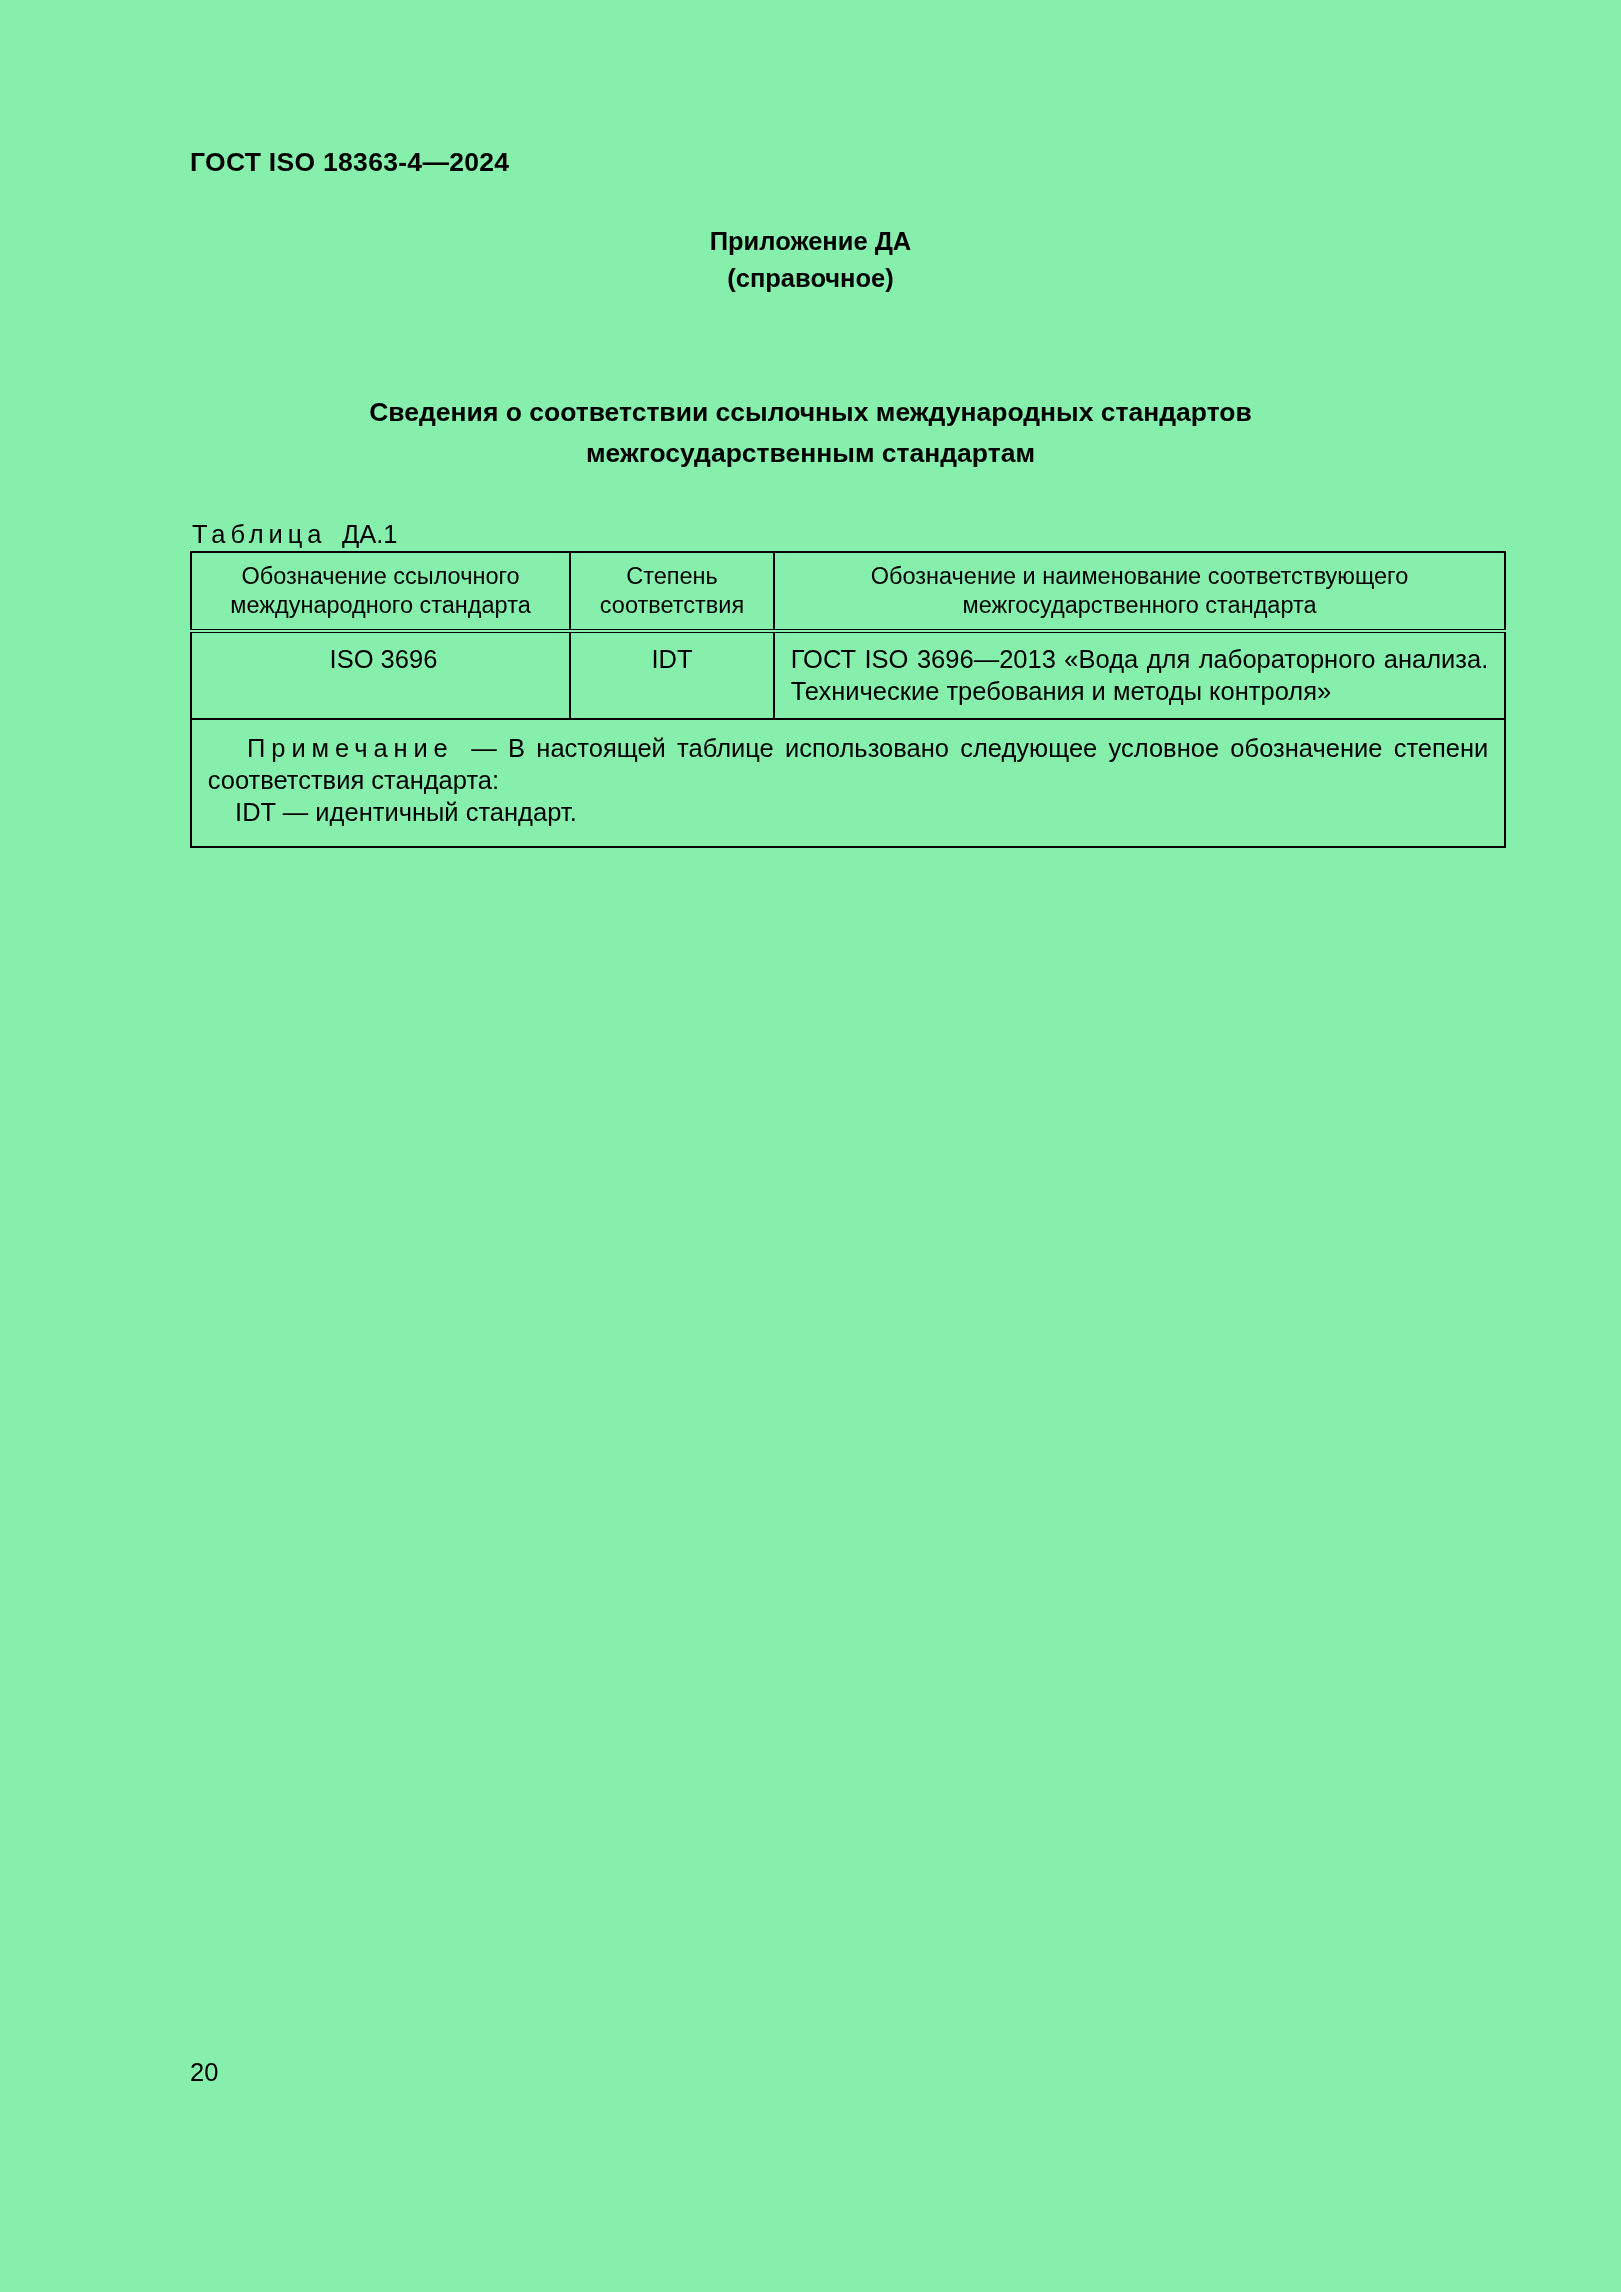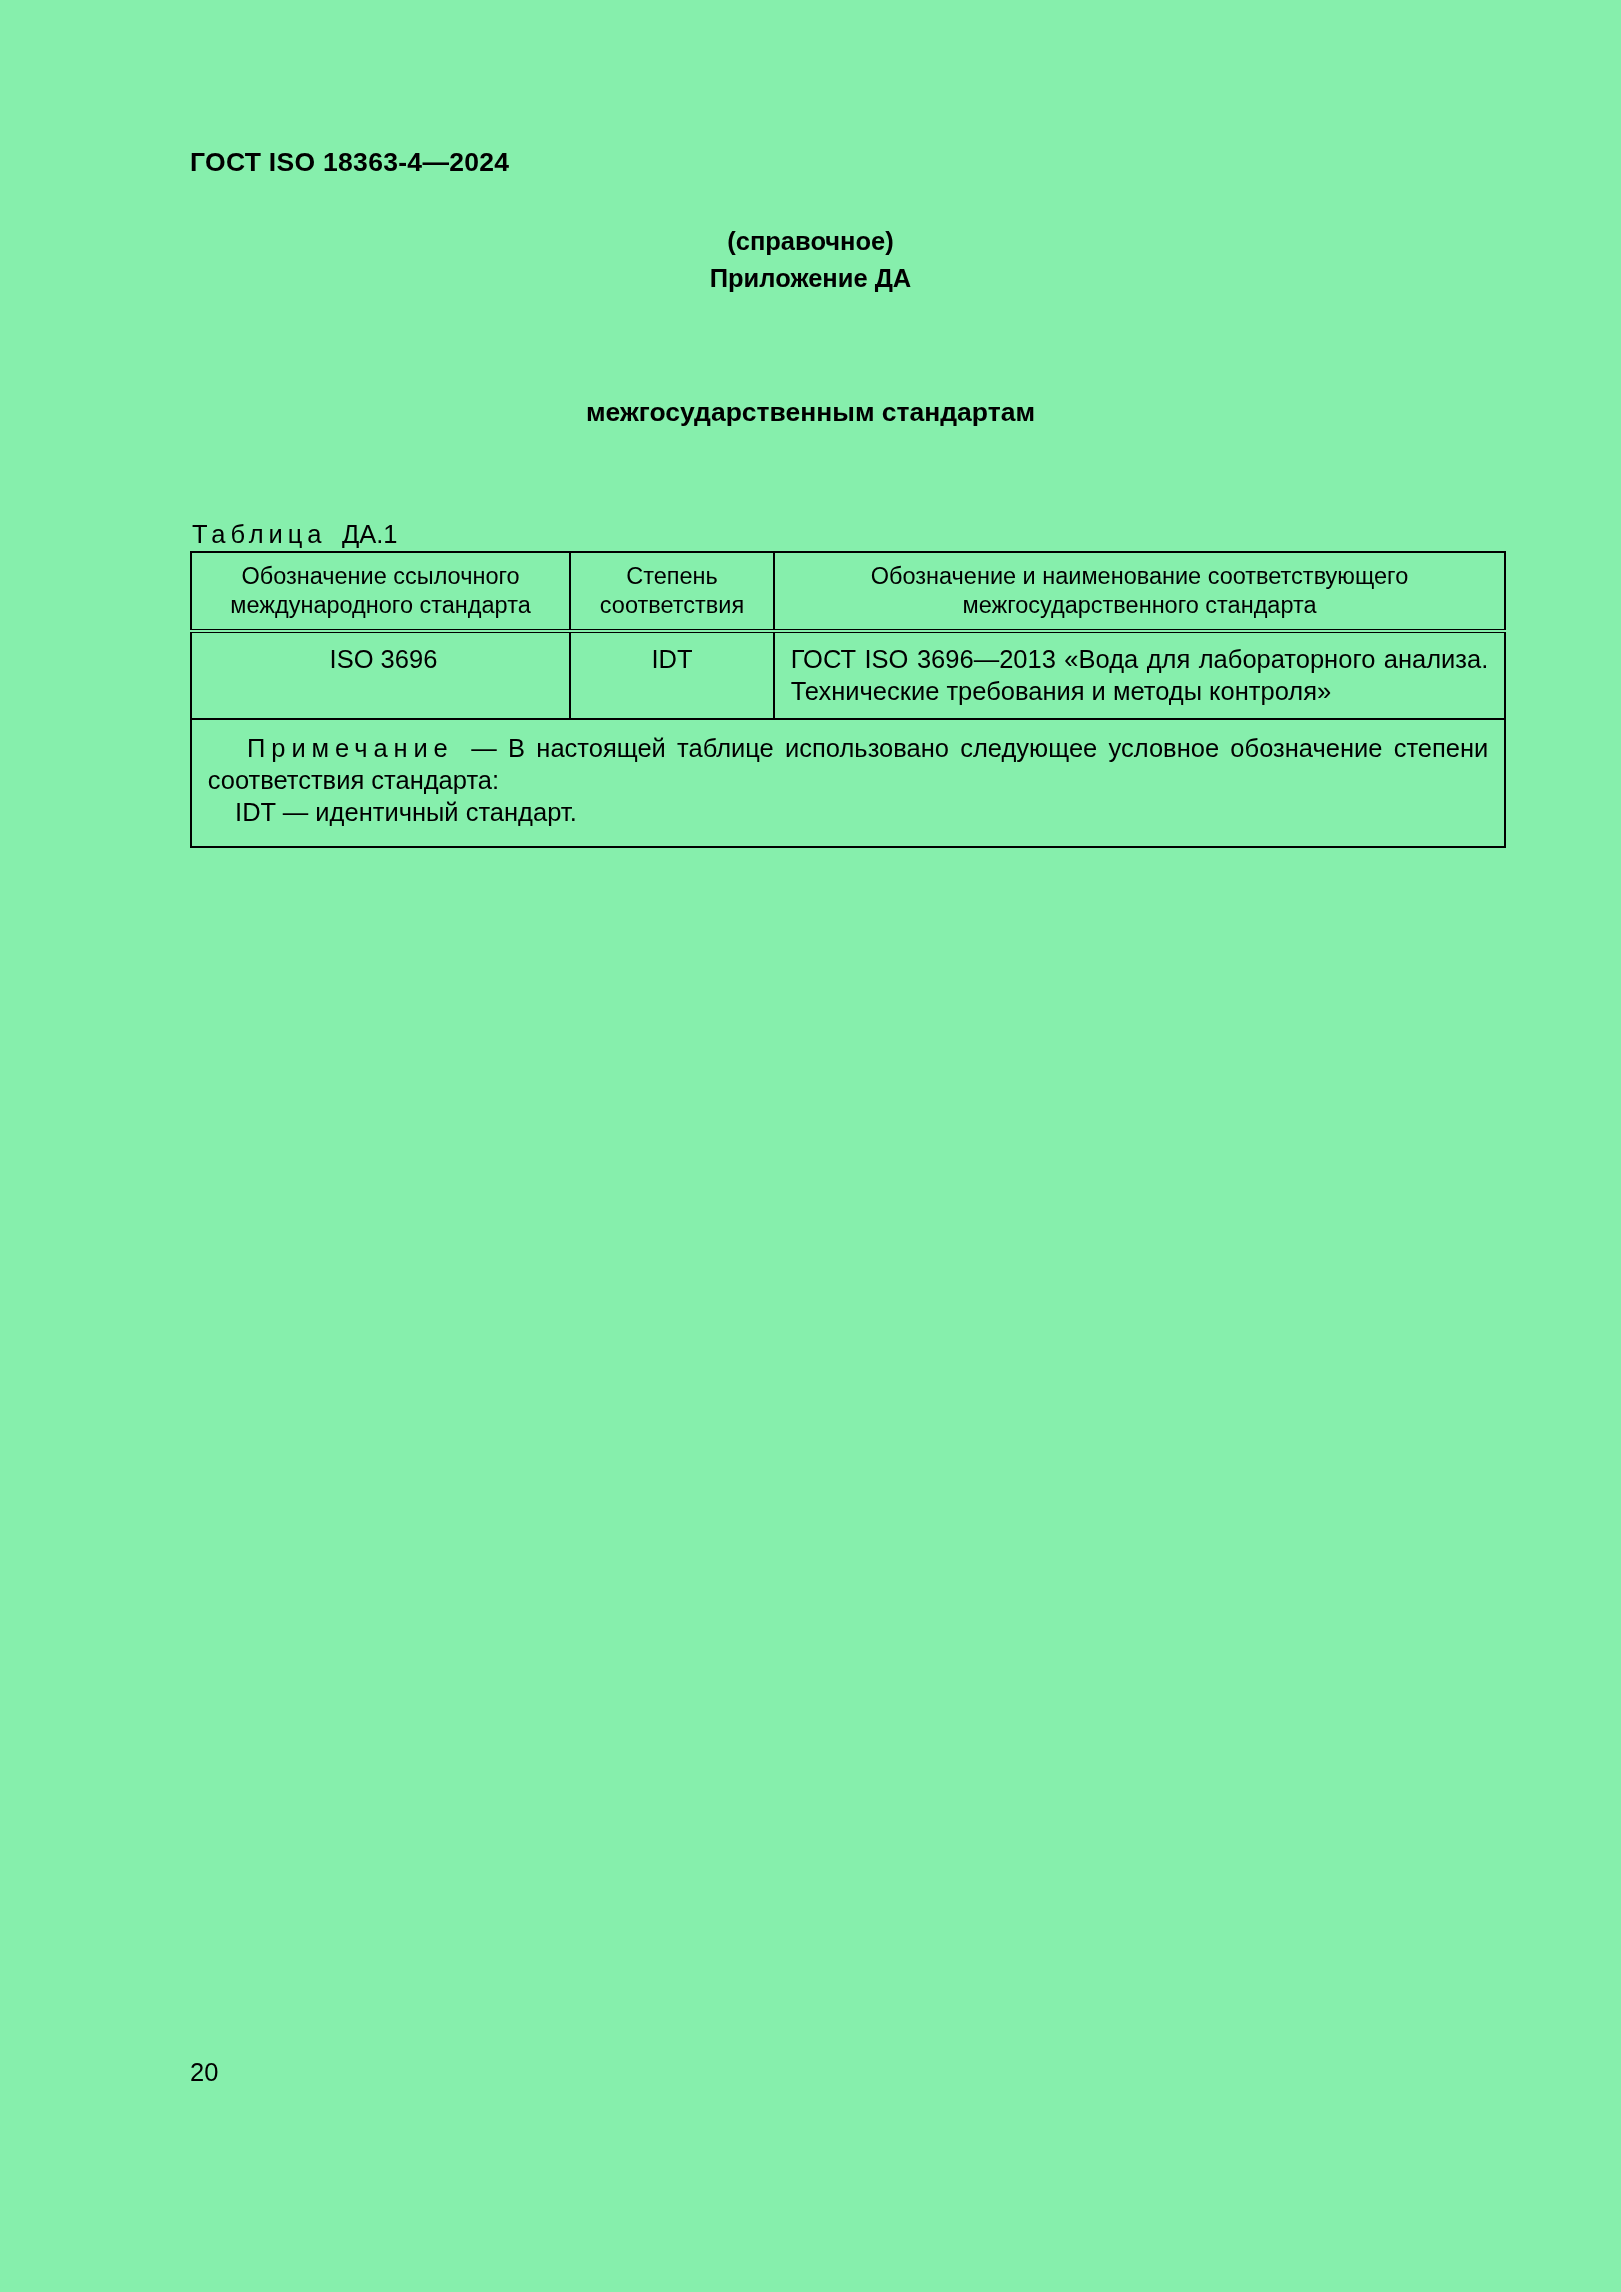--- a/index.html
+++ b/index.html
@@ -96,25 +96,26 @@
   }
 </style>
 </head>
 <body>
 
 <div class="page">
 
   <div class="doc-header">ГОСТ ISO 18363-4—2024</div>
 
   <div class="annex">
+    <div>Приложение ДА</div>
     <div>(справочное)</div>
-    <div>Приложение ДА</div>
   </div>
 
   <div class="doc-title">
+    <div>Сведения о соответствии ссылочных международных стандартов</div>
     <div>межгосударственным  стандартам</div>
   </div>
 
   <div class="table-caption">
     <span class="spaced-caption">Таблица</span><span>ДА.1</span>
   </div>
 
   <table class="std-table">
     <colgroup>
       <col class="col1">

